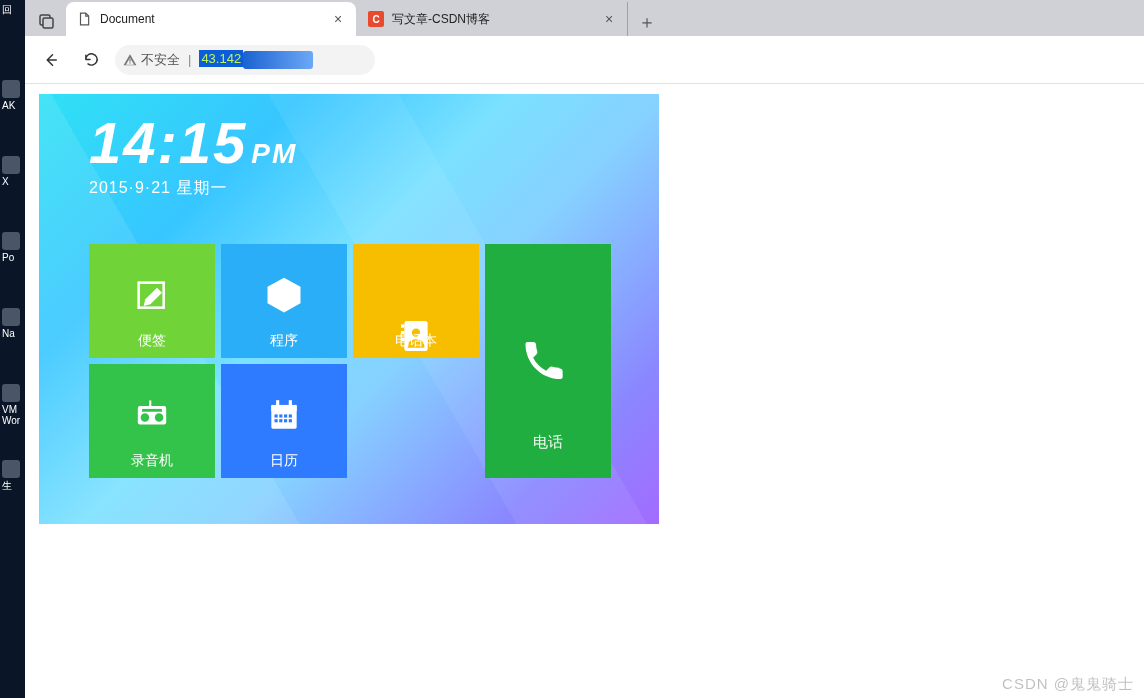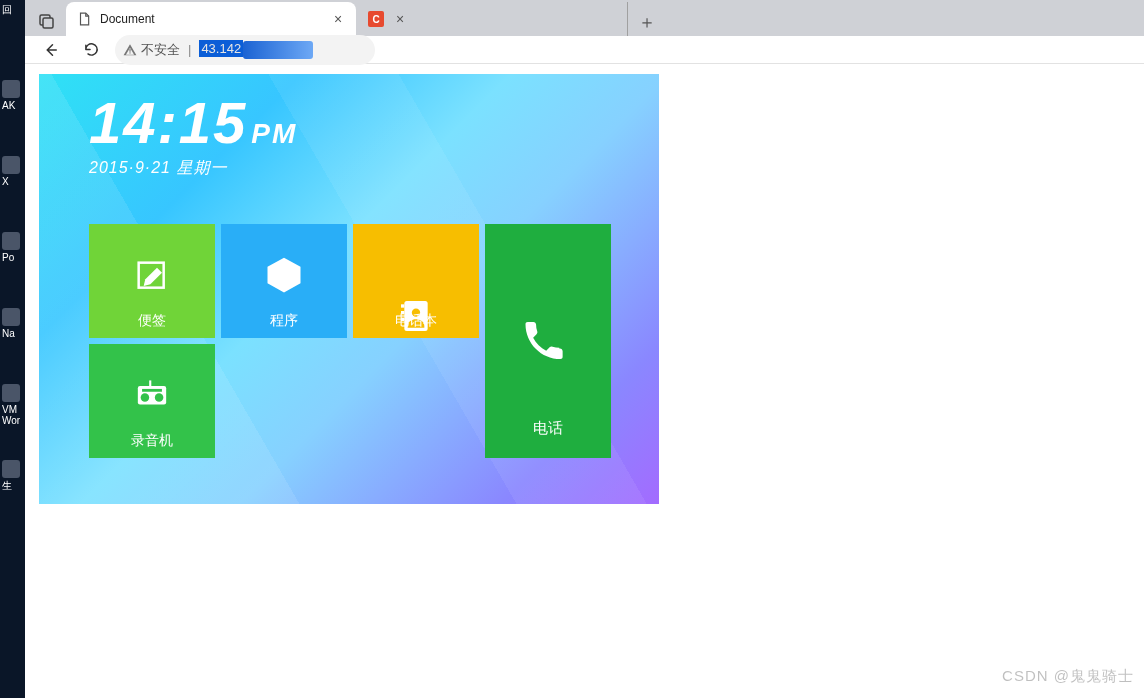--- a/index.html
+++ b/index.html
@@ -20,26 +20,26 @@
 .tabbtn svg { display:block; }
 .tab { height: 34px; border-radius: 8px 8px 0 0; display: flex; align-items: center; padding: 0 10px; margin: 0 1px; min-width: 0; }
 .tab.active { background: #fff; width: 290px; }
 .tab.inactive { background: transparent; width: 270px; border-right: 1px solid #a0a0a0; border-radius: 0; }
 .tab .favicon { width: 16px; height: 16px; margin-right: 8px; flex-shrink: 0; display:flex; align-items:center; justify-content:center; }
 .tab .title { flex: 1; font-size: 12px; color: #222; white-space: nowrap; overflow: hidden; }
 .tab .close { width: 16px; height: 16px; display: flex; align-items: center; justify-content: center; font-size: 14px; color: #555; cursor: pointer; }
 .newtab { width: 28px; height: 28px; display: flex; align-items: center; justify-content: center; font-size: 18px; color: #555; cursor: pointer; margin-left: 4px; }
 
 
-.toolbar { height: 28px; background: #fff; border-bottom: 1px solid #e2e2e2; display: flex; align-items: center; padding: 4px 10px; gap: 8px; }
+.toolbar { height: 48px; background: #fff; border-bottom: 1px solid #e2e2e2; display: flex; align-items: center; padding: 4px 10px; gap: 8px; }
 .navbtn { width: 32px; height: 32px; border-radius: 4px; display: flex; align-items: center; justify-content: center; cursor: pointer; color:#444; }
 .addrbar { flex: 0 0 260px; height: 30px; background: #f3f3f3; border-radius: 16px; display: flex; align-items: center; padding: 0 8px; gap: 8px; font-size: 13px; position: relative; }
 .insecure { color: #555; display: flex; align-items: center; gap: 4px; }
 .vbar { color:#888; }
-.url-sel { background: #0b5ed7; color: #e5e5e5; padding: 1px 2px; }
+.url-sel { background: #0b5ed7; color: #bef264; padding: 1px 2px; }
 .url-blur { display:inline-block; width:70px; height:18px; background: linear-gradient(90deg,#1b63d3, #6da8f5); border-radius: 3px; filter: blur(0.5px); vertical-align: middle; }
 
 
 .content { padding: 10px 0 0 14px; }
 
 
 .launcher {
   width: 620px; height: 430px;
   background: linear-gradient(135deg, #2fe1f5 0%, #37c6ff 25%, #7be1ff 45%, #86d1ff 60%, #8a87ff 85%, #a36bff 100%);
   position: relative;
@@ -47,40 +47,40 @@
 }
 .launcher::before {
   content:""; position:absolute; inset:0;
   background:
     linear-gradient(60deg, rgba(255,255,255,0.10) 0 30%, transparent 30% 55%, rgba(255,255,255,0.07) 55% 70%, transparent 70% 100%);
   pointer-events:none;
 }
 .clock-area { position: absolute; left: 50px; top: 20px; color: #fff; }
 .clock { font-size: 58px; font-weight: 700; font-style: italic; letter-spacing: 2px; line-height: 1; }
 .clock .ampm { font-size: 28px; font-weight: 700; margin-left: 4px; }
-.date { font-size: 16px; margin-top: 6px; letter-spacing: 1px; font-style: italic; }
+.date { font-size: 16px; margin-top: 6px; letter-spacing: 1px; }
 
 .grid { position: absolute; left: 50px; top: 150px; display: grid; grid-template-columns: 126px 126px 126px 126px; grid-template-rows: 114px 114px; gap: 6px; }
 .tile { color: #fff; display: flex; flex-direction: column; align-items: center; justify-content: center; cursor: pointer; position: relative; }
 .tile .tlabel { position: absolute; bottom: 8px; font-size: 14px; font-weight: 500; }
 .tile .ticon { width: 44px; height: 44px; margin-top: -10px; display:flex; align-items:center; justify-content:center; }
 .tile.tall { grid-row: span 2; }
 .tile.tall .ticon { margin-top: 0; width:56px; height:56px; }
-.tile.tall .tlabel { bottom: 20px; font-size: 15px; }
+.tile.tall .tlabel { bottom: 26px; font-size: 15px; }
 
 .c-programs { background: #29aef7; }
 .c-notes    { background: #70d438; }
 .c-contacts { background: #f7be00; justify-content: flex-end; }
 .c-settings { background: #18d0e8; }
 .c-recorder { background: #33c24a; text-align: right; }
 .c-calendar { background: #2f7bff; }
 .c-phone    { background: #1fae3f; }
 
 
-.watermark { position: absolute; right: 10px; bottom: 12px; color: rgba(0,0,0,0.25); font-size: 15px; letter-spacing: 1px; z-index: 5; }
+.watermark { position: absolute; right: 10px; bottom: 4px; color: rgba(0,0,0,0.25); font-size: 15px; letter-spacing: 1px; z-index: 5; }
 
 svg { fill: currentColor; }
 </style>
 </head>
 <body>
 
 <div class="desktop-strip">
   <div class="desk-icon" style="margin-top:4px">
       <div class="lbl">回</div>
     </div>
@@ -127,20 +127,21 @@
             <path fill="none" stroke="#555" stroke-width="2" d="M6 2h9l5 5v15H6z"></path>
             <path fill="none" stroke="#555" stroke-width="2" d="M15 2v5h5"></path>
           </svg>
       </span>
       <span class="title">Document</span>
       <span class="close">×</span>
     </div>
 
     <div class="tab inactive">
       <span class="favicon" style="background:#e74a2f;color:#fff;font-size:10px;font-weight:700;border-radius:2px;">C</span>
+      <span class="title">写文章-CSDN博客</span>
       <span class="close">×</span>
     </div>
 
     <div class="newtab">＋</div>
   </div>
 
   <div class="toolbar">
     <div class="navbtn">
       <svg width="18" height="18" viewBox="0 0 24 24">
           <path fill="none" stroke="#333" stroke-width="2" stroke-linecap="round" d="M14 5l-7 7 7 7M7 12h12"></path>
@@ -227,19 +228,40 @@
                 <rect x="4" y="10" width="40" height="26" rx="3" fill="#fff"></rect>
                 <circle cx="14" cy="26" r="6" fill="#33c24a"></circle>
                 <circle cx="34" cy="26" r="6" fill="#33c24a"></circle>
                 <rect x="10" y="14" width="28" height="4" fill="#33c24a"></rect>
                 <rect x="20" y="2" width="3" height="10" fill="#fff"></rect>
               </svg>
           </span>
           <span class="tlabel">录音机</span>
         </div>
 
+        <div class="tile c-calendar">
+          <span class="ticon">
+            <svg viewBox="0 0 48 48" width="38" height="38">
+                <rect x="8" y="10" width="32" height="30" rx="2" fill="#fff"></rect>
+                <rect x="8" y="10" width="32" height="8" fill="#fff"></rect>
+                <rect x="14" y="4" width="4" height="10" fill="#fff"></rect>
+                <rect x="30" y="4" width="4" height="10" fill="#fff"></rect>
+              <g fill="#2f7bff">
+                  <rect x="12" y="22" width="4" height="4"></rect>
+                  <rect x="18" y="22" width="4" height="4"></rect>
+                  <rect x="24" y="22" width="4" height="4"></rect>
+                  <rect x="30" y="22" width="4" height="4"></rect>
+                  <rect x="12" y="28" width="4" height="4"></rect>
+                  <rect x="18" y="28" width="4" height="4"></rect>
+                  <rect x="24" y="28" width="4" height="4"></rect>
+                  <rect x="30" y="28" width="4" height="4"></rect>
+                </g>
+            </svg>
+          </span>
+          <span class="tlabel">日历</span>
+        </div>
 
       </div>
     </div>
   </div>
 </div>
 
 <div class="watermark">CSDN @鬼鬼骑士</div>
 
 </body></html>

